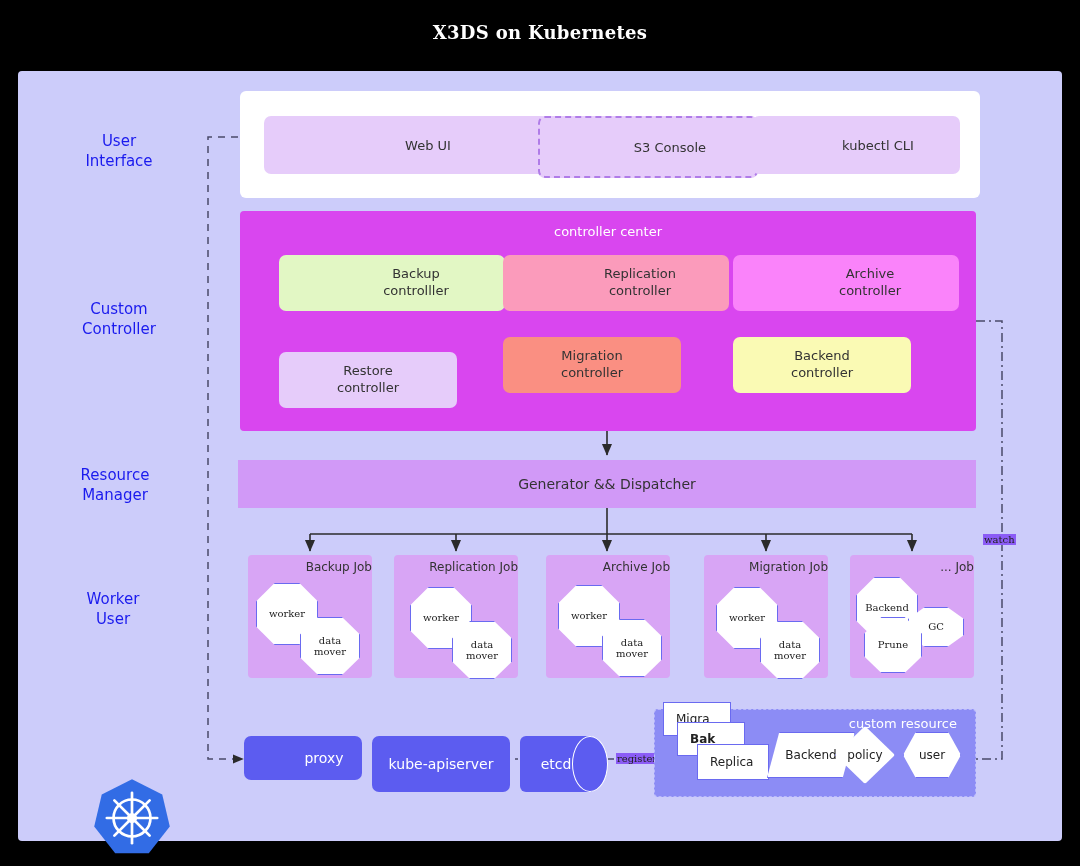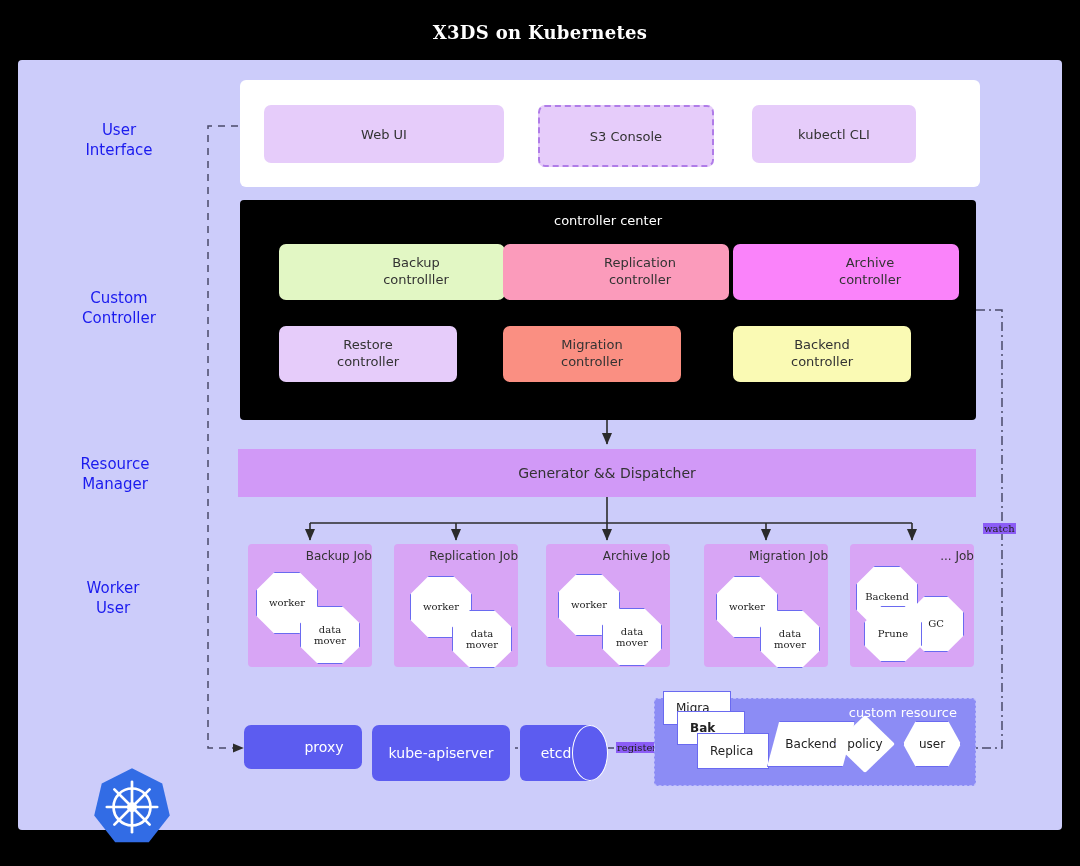--- a/index.html
+++ b/index.html
@@ -22,21 +22,21 @@
     text-align: center;
     font-family: "DejaVu Serif", serif;
     font-size: 18px;
     font-weight: 700;
     color: #ffffff;
     letter-spacing: 0.3px;
   }
   .canvas {
     position: absolute;
     left: 18px;
-    top: 60px;
+    top: 71px;
     width: 1044px;
     height: 770px;
     background: #ccccfa;
     border-radius: 4px;
   }
   
   .layer-label {
     position: absolute;
     color: #1a1aee;
     font-size: 15px;
@@ -58,33 +58,34 @@
     position: absolute;
     top: 25px;
     height: 58px;
     background: #e6ccfa;
     border-radius: 7px;
     display: flex;
     align-items: center;
     justify-content: center;
     font-size: 13px;
     color: #333;
+    padding-left: 44px;
   }
   .ui-box.b0 { left: 24px;  width: 240px; }
   .ui-box.b1 { left: 298px; width: 172px; background: #e6ccfa; border: 2px dashed #b07ce8; }
   .ui-box.b2 { left: 512px; width: 164px; }
 
   
   .controller-center {
     position: absolute;
     left: 222px;
     top: 140px;
     width: 736px;
     height: 220px;
-    background: #000000;
+    background: #d946ef;
     border-radius: 4px;
   }
   .cc-title {
     position: absolute;
     top: 13px;
     left: 0;
     width: 100%;
     text-align: center;
     color: #ffffff;
     font-size: 13px;
@@ -330,21 +331,21 @@
         <div>Replication</div>
         <div>controller</div>
       </div>
     </div>
     <div class="ctrl-box ctrl-r0 ctrl-c2" style="background:#fa83fa;">
       <div>
         <div>Archive</div>
         <div>controller</div>
       </div>
     </div>
-    <div class="ctrl-box ctrl-r1 ctrl-c0" style="background:#e6ccfa;">
+    <div class="ctrl-box ctrl-r1 ctrl-c0" style="background:#e6ccfa;margin-top:15px;">
       <div>
         <div>Restore</div>
         <div>controller</div>
       </div>
     </div>
     <div class="ctrl-box ctrl-r1 ctrl-c1" style="background:#fa8f82;">
       <div>
         <div>Migration</div>
         <div>controller</div>
       </div>
@@ -399,21 +400,21 @@
       <div>
         <div>data</div>
         <div>mover</div>
       </div>
     </div>
   </div>
 
   <div class="job-box job-j4">
     <div class="job-title">... Job</div>
     <div class="oct" style="left:6px; top:22px; width:62px; height:62px;">Backend</div>
-    <div class="oct" style="left:58px; top:52px; width:56px; height:56px;">GC</div>
+    <div class="oct" style="left:58px; top:52px; width:56px; height:40px;">GC</div>
     <div class="oct" style="left:14px; top:62px; width:58px; height:56px;">Prune</div>
   </div>
 
   <div class="k8s-logo">
     <svg viewBox="0 0 100 100" width="84" height="84">
       <polygon points="50,4 86,22 95,60 70,92 30,92 5,60 14,22" fill="#326ce5"></polygon>
       <g stroke="#ffffff" stroke-width="3.2" fill="none" stroke-linecap="round">
         <circle cx="50" cy="50" r="22"></circle>
         <circle cx="50" cy="50" r="4.5" fill="#ffffff"></circle>
         <line x1="50" y1="50" x2="50" y2="20"></line>

